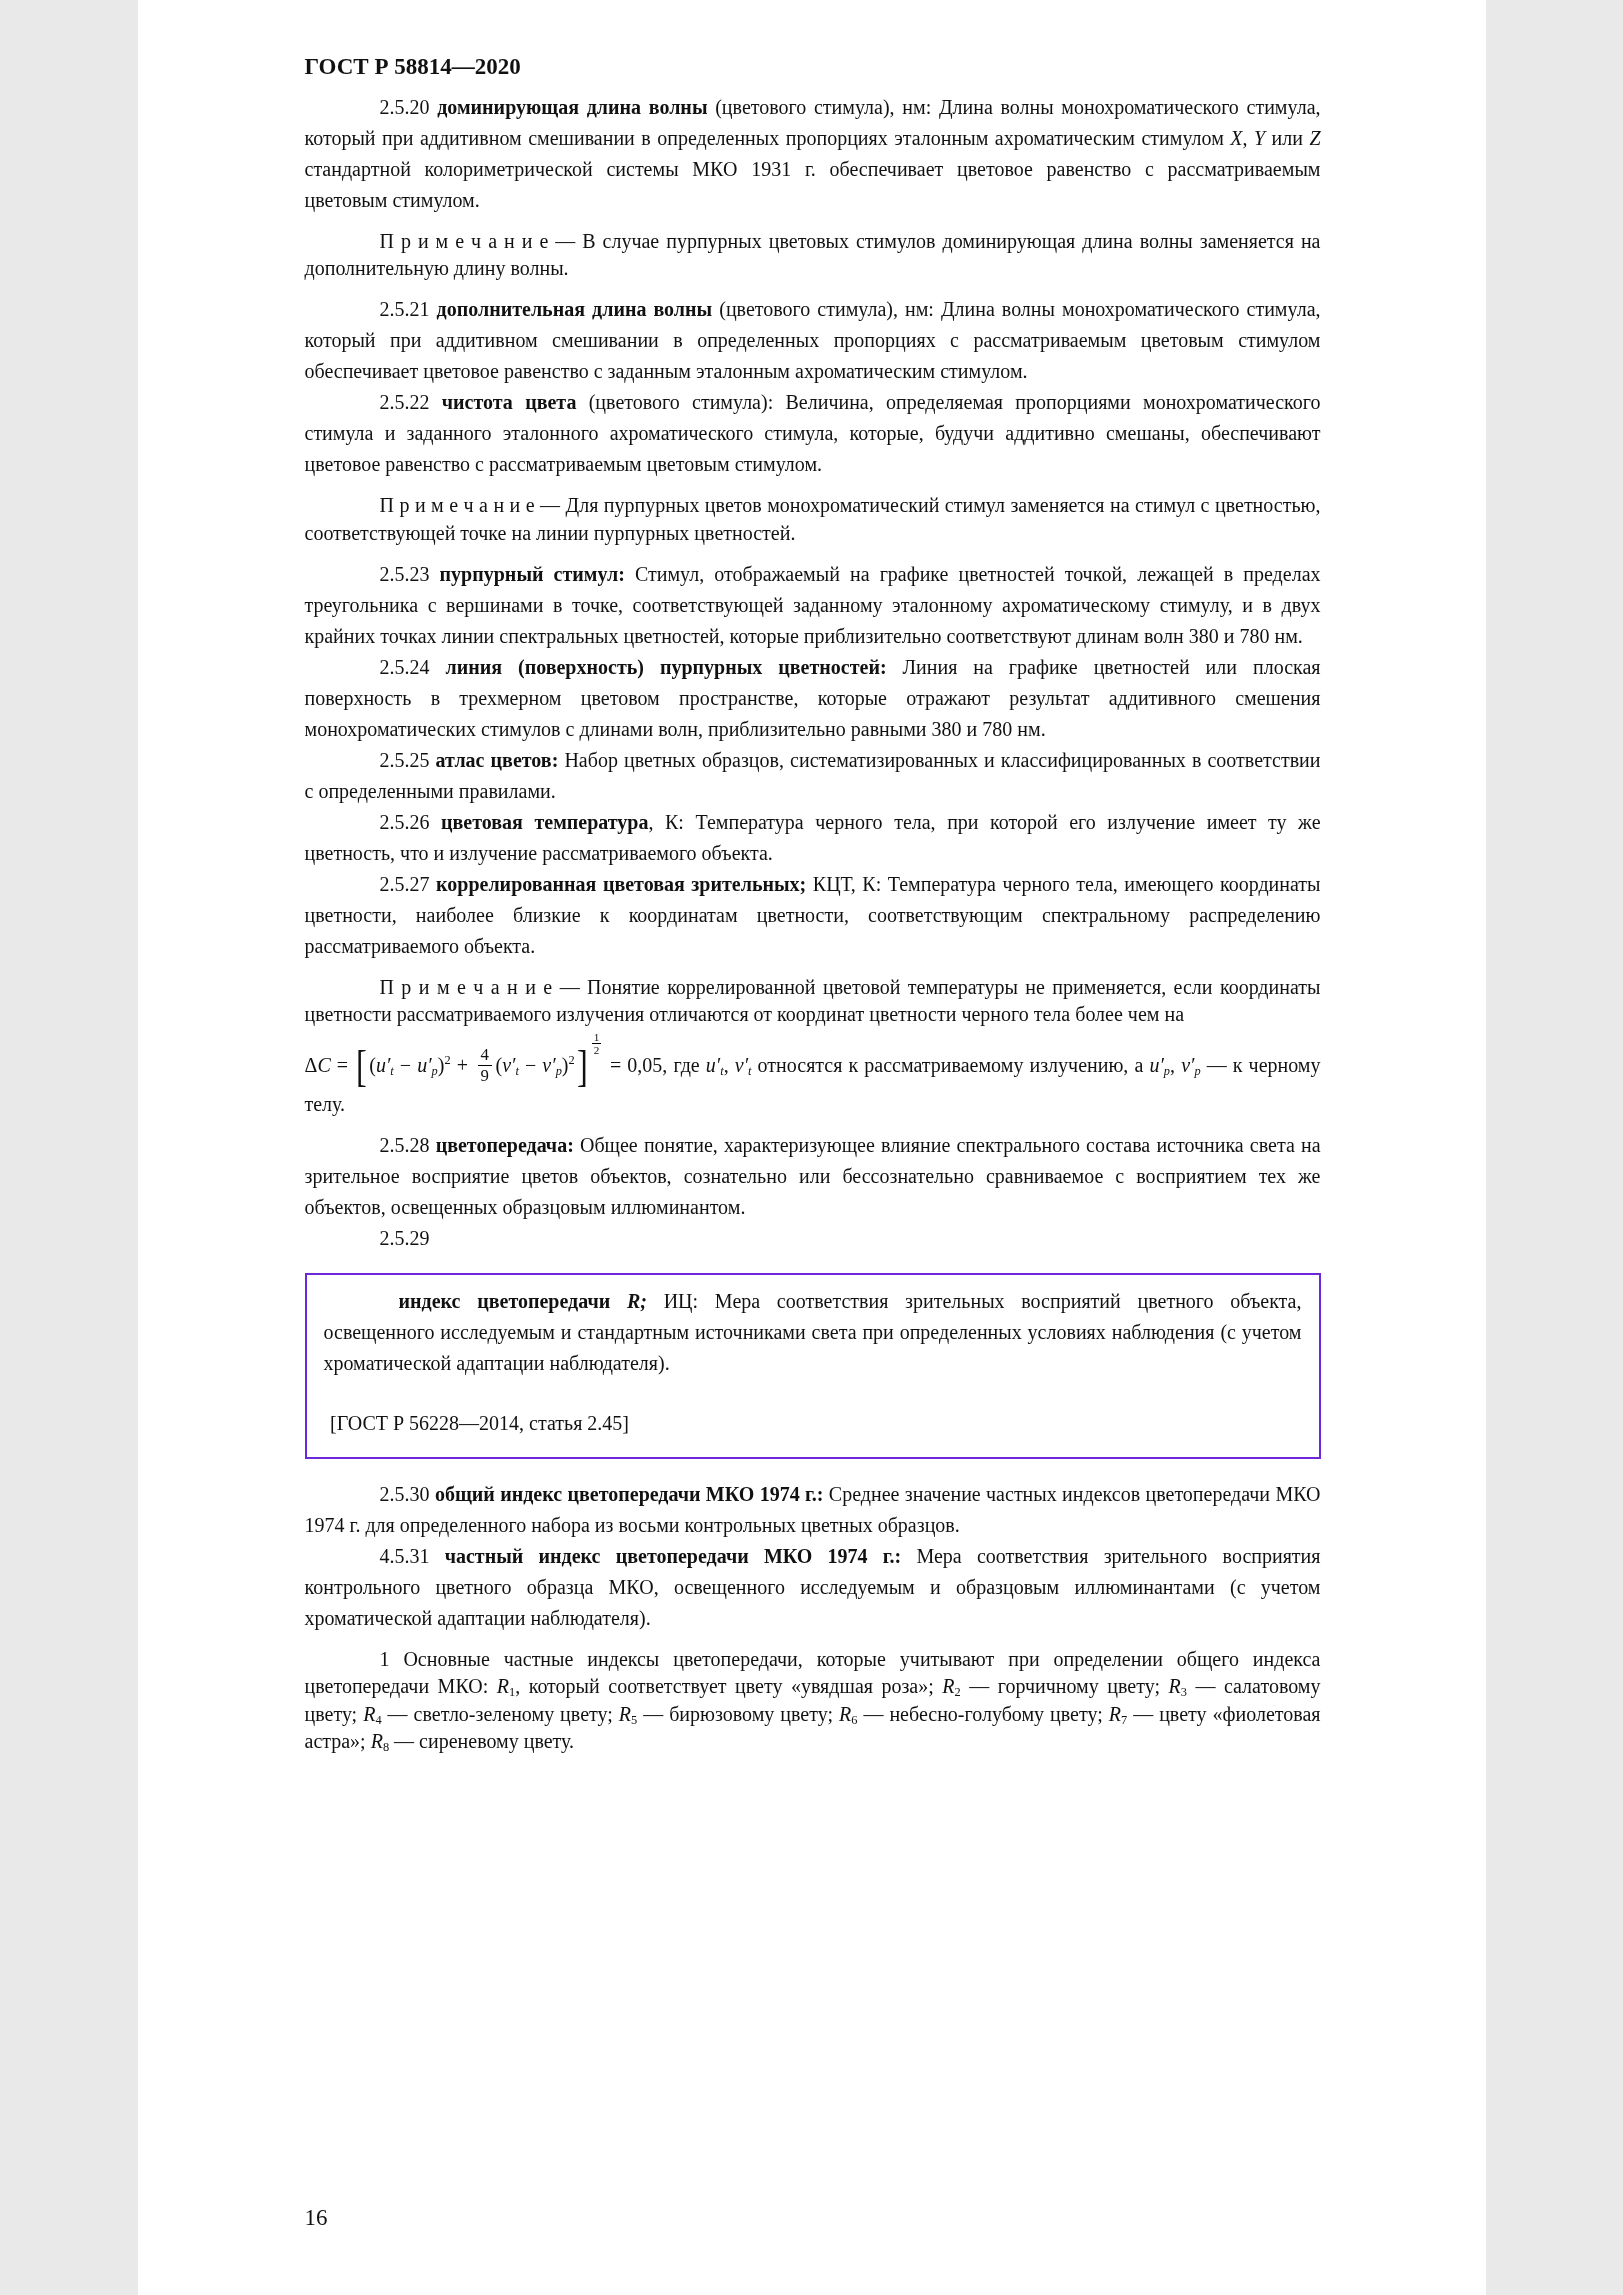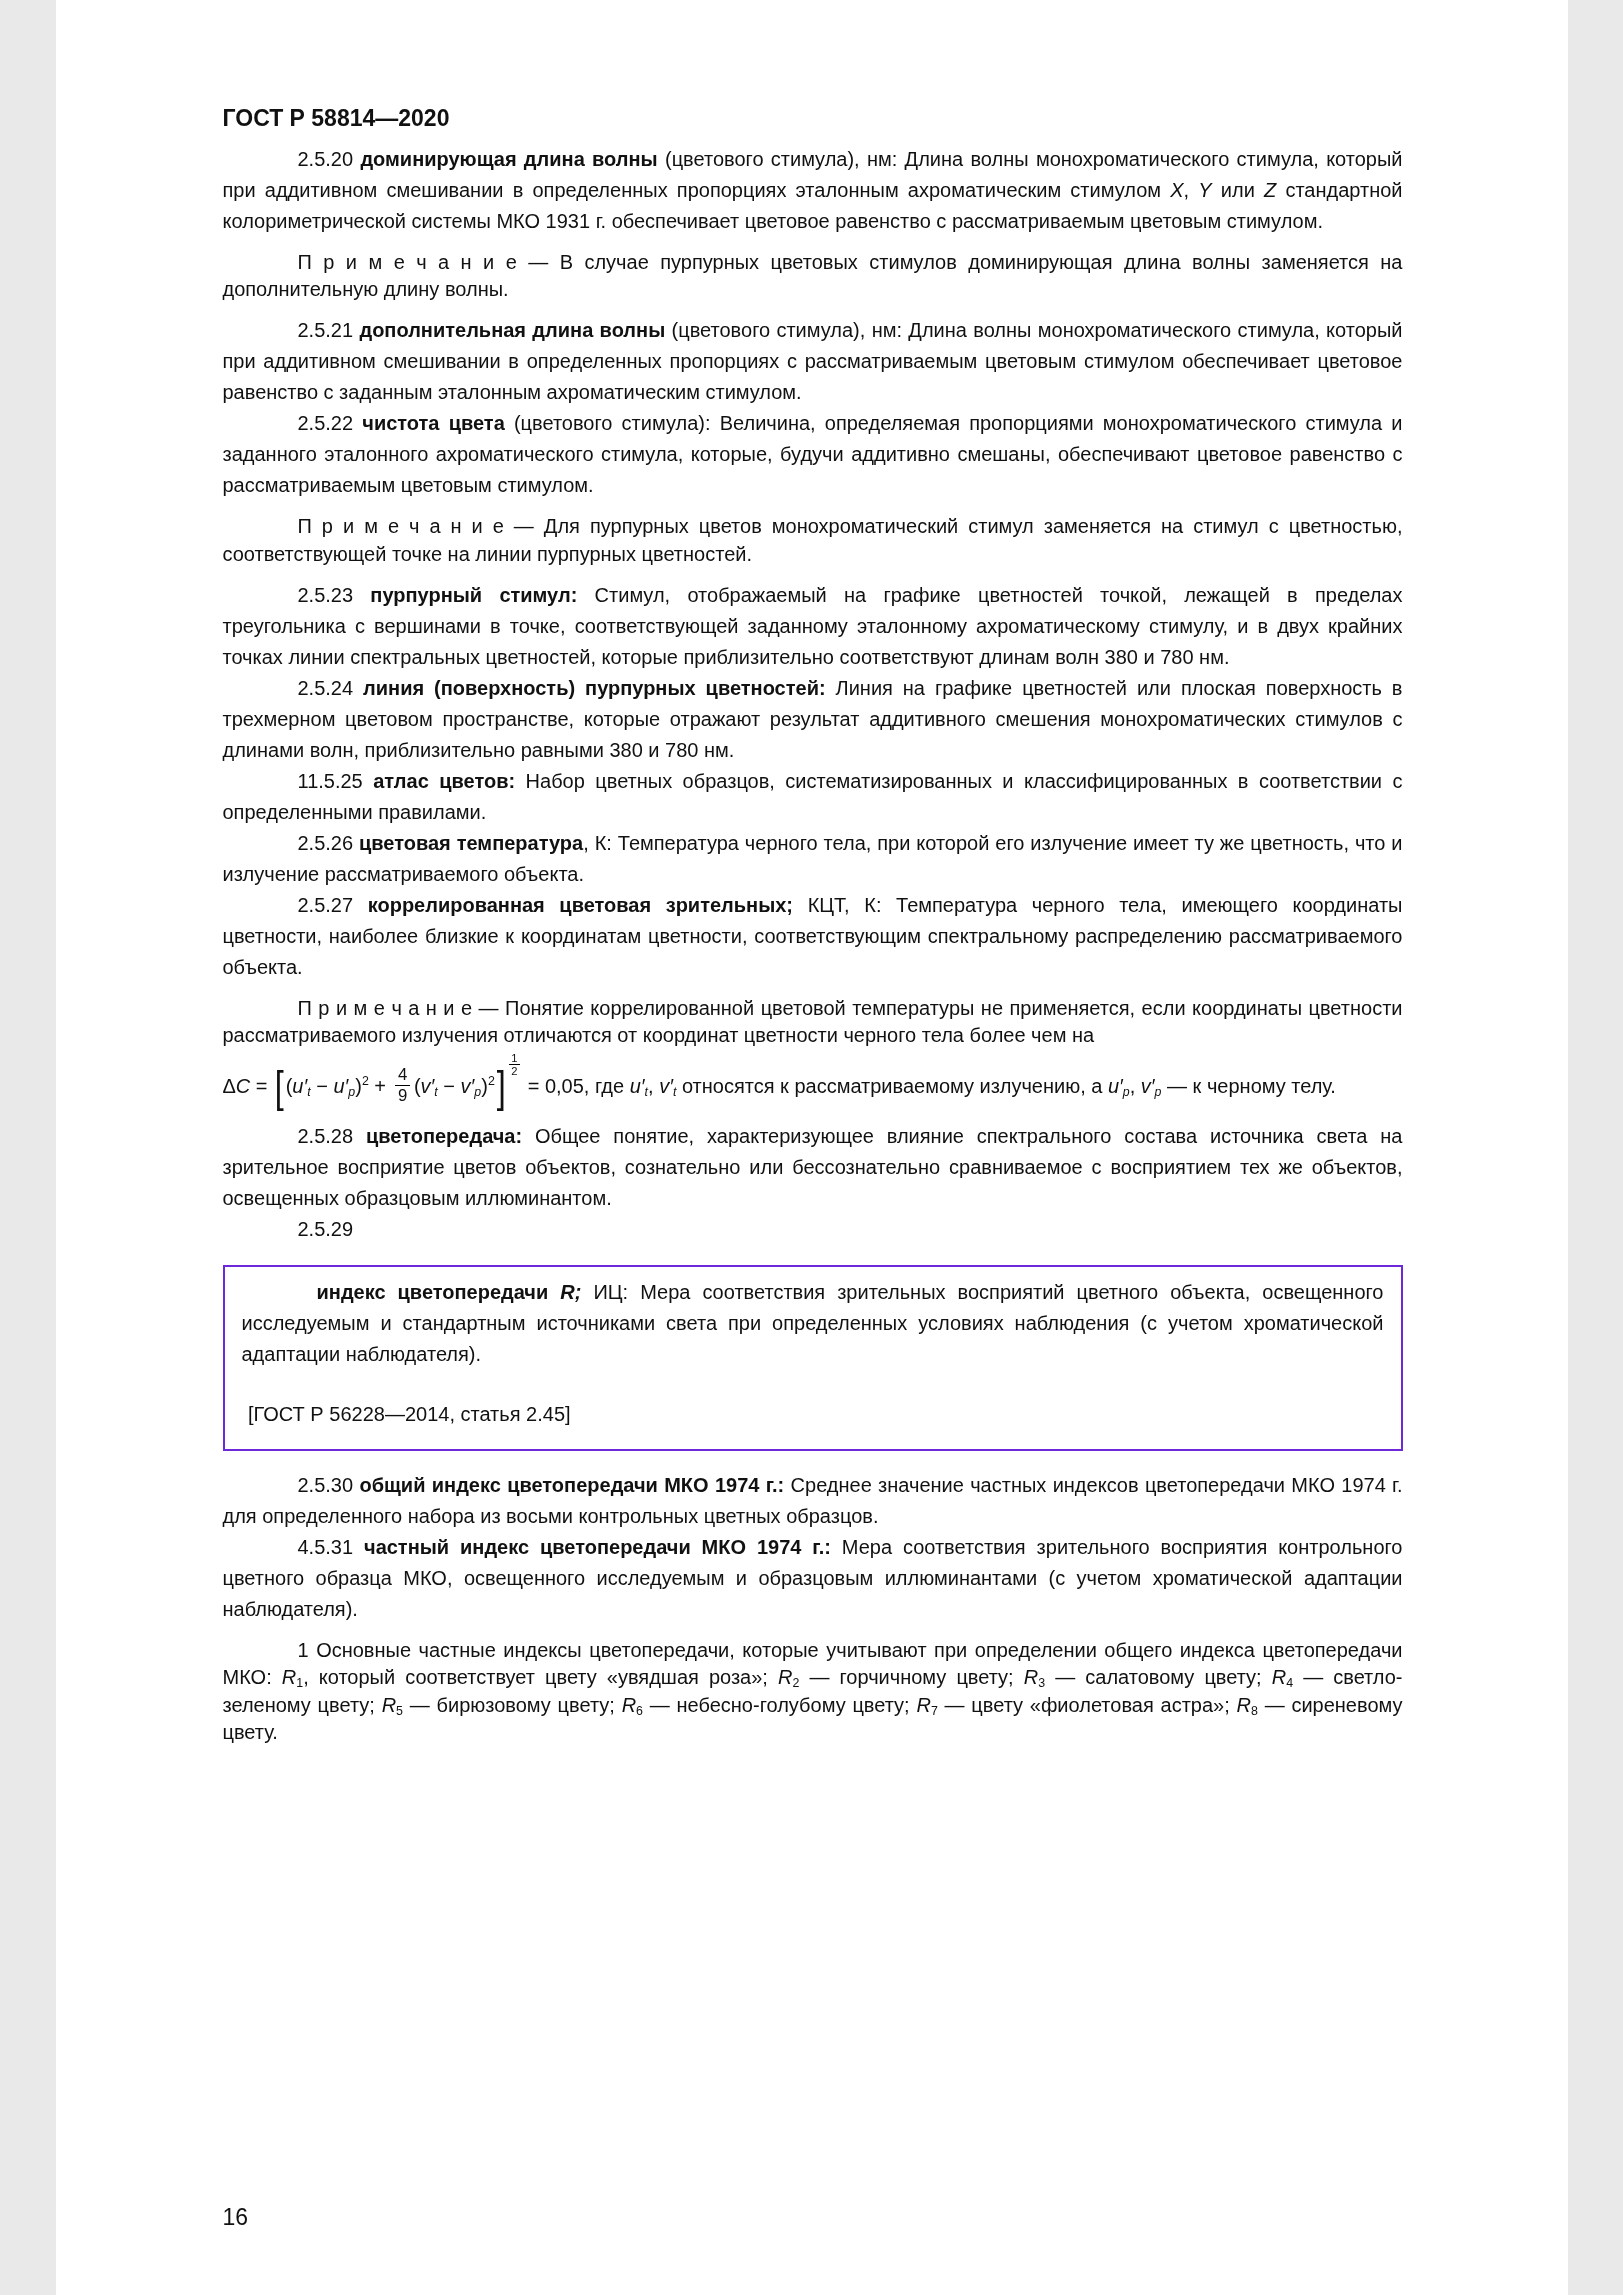--- a/index.html
+++ b/index.html
@@ -1,20 +1,20 @@
 <!DOCTYPE html>
 <html lang="ru" style="font-size:10.5px"><head>
 <meta charset="utf-8">
 <style>
   *{box-sizing:border-box}
   html,body{margin:0;padding:0;background:#e9e9e9}
   .page{
-    width:1512px;height:2295px;margin:0 auto;background:#ffffff;position:relative;
-    padding:105px 165px 0 167px;color:#111;overflow:hidden;
-    font-family:Liberation Sans, sans-serif;
+    width:1348px;height:2295px;margin:0 auto;background:#ffffff;position:relative;
+    padding:54px 165px 0 167px;color:#111;overflow:hidden;
+    font-family:Liberation Serif, serif;
   }
   .header{font-size:23px;font-weight:bold;margin:0 0 11.8px}
   .content p{margin:0;font-size:20px;line-height:31px;text-align:justify;text-indent:75px}
   .content p.note{font-size:20px;line-height:27.5px;margin:11.8px 0}
   .content p.formula-line{font-size:20px;line-height:29px;text-indent:0;margin:5.2px 0 10.5px}
   .run-n{}
   .run-b{font-weight:bold}
   .run-i{font-style:italic}
   .run-bi{font-weight:bold;font-style:italic}
   sub.run-sub{font-size:0.62em;line-height:0;vertical-align:-0.28em}
@@ -40,21 +40,21 @@
 <div class="page">
   <div class="header">ГОСТ Р 58814—2020</div>
   <div class="content">
       <p class="body-para"><span class="run-n">2.5.20 </span><span class="run-b">доминирующая длина волны</span><span class="run-n"> (цветового стимула), нм: Длина волны монохроматического стимула, который при аддитивном смешивании в определенных пропорциях эталонным ахроматическим стимулом </span><span class="run-i">X</span><span class="run-n">, </span><span class="run-i">Y</span><span class="run-n"> или </span><span class="run-i">Z</span><span class="run-n"> стандартной колориметрической системы МКО 1931 г. обеспечивает цветовое равенство с рассматриваемым цветовым стимулом.</span></p>
       <p class="note"><span class="run-n">П р и м е ч а н и е — В случае пурпурных цветовых стимулов доминирующая длина волны заменяется на дополнительную длину волны.</span></p>
       <p class="body-para"><span class="run-n">2.5.21 </span><span class="run-b">дополнительная длина волны</span><span class="run-n"> (цветового стимула), нм: Длина волны монохроматического стимула, который при аддитивном смешивании в определенных пропорциях с рассматриваемым цветовым стимулом обеспечивает цветовое равенство с заданным эталонным ахроматическим стимулом.</span></p>
       <p class="body-para"><span class="run-n">2.5.22 </span><span class="run-b">чистота цвета</span><span class="run-n"> (цветового стимула): Величина, определяемая пропорциями монохроматического стимула и заданного эталонного ахроматического стимула, которые, будучи аддитивно смешаны, обеспечивают цветовое равенство с рассматриваемым цветовым стимулом.</span></p>
       <p class="note"><span class="run-n">П р и м е ч а н и е — Для пурпурных цветов монохроматический стимул заменяется на стимул с цветностью, соответствующей точке на линии пурпурных цветностей.</span></p>
       <p class="body-para"><span class="run-n">2.5.23 </span><span class="run-b">пурпурный стимул:</span><span class="run-n"> Стимул, отображаемый на графике цветностей точкой, лежащей в пределах треугольника с вершинами в точке, соответствующей заданному эталонному ахроматическому стимулу, и в двух крайних точках линии спектральных цветностей, которые приблизительно соответствуют длинам волн 380 и 780 нм.</span></p>
       <p class="body-para"><span class="run-n">2.5.24 </span><span class="run-b">линия (поверхность) пурпурных цветностей:</span><span class="run-n"> Линия на графике цветностей или плоская поверхность в трехмерном цветовом пространстве, которые отражают результат аддитивного смешения монохроматических стимулов с длинами волн, приблизительно равными 380 и 780 нм.</span></p>
-      <p class="body-para"><span class="run-n">11.5.25 </span><span class="run-b">атлас цветов:</span><span class="run-n"> Набор цветных образцов, систематизированных и классифицированных в соответствии с определенными правилами.</span></p>
+      <p class="body-para"><span class="run-n">2.5.25 </span><span class="run-b">атлас цветов:</span><span class="run-n"> Набор цветных образцов, систематизированных и классифицированных в соответствии с определенными правилами.</span></p>
       <p class="body-para"><span class="run-n">2.5.26 </span><span class="run-b">цветовая температура</span><span class="run-n">, К: Температура черного тела, при которой его излучение имеет ту же цветность, что и излучение рассматриваемого объекта.</span></p>
       <p class="body-para"><span class="run-n">2.5.27 </span><span class="run-b">коррелированная цветовая зрительных;</span><span class="run-n"> КЦТ, К: Температура черного тела, имеющего координаты цветности, наиболее близкие к координатам цветности, соответствующим спектральному распределению рассматриваемого объекта.</span></p>
       <p class="note"><span class="run-n">П р и м е ч а н и е — Понятие коррелированной цветовой температуры не применяется, если координаты цветности рассматриваемого излучения отличаются от координат цветности черного тела более чем на</span></p>
       <p class="formula-line"><span class="run-n">Δ</span><span class="run-i">C</span><span class="run-n"> = </span><span class="bracket">[</span><span class="run-n">(</span><span class="run-i">u′</span><sub class="run-sub">t</sub><span class="run-n"> − </span><span class="run-i">u′</span><sub class="run-sub">p</sub><span class="run-n">)</span><sup class="run-sup">2</sup><span class="run-n"> + </span><span class="frac"><span class="num">4</span><span class="den">9</span></span><span class="run-n">(</span><span class="run-i">v′</span><sub class="run-sub">t</sub><span class="run-n"> − </span><span class="run-i">v′</span><sub class="run-sub">p</sub><span class="run-n">)</span><sup class="run-sup">2</sup><span class="bracket">]</span><span class="exp"><span class="expn">1</span><span class="expd">2</span></span><span class="run-n"> = 0,05, где </span><span class="run-i">u′</span><sub class="run-sub">t</sub><span class="run-n">, </span><span class="run-i">v′</span><sub class="run-sub">t</sub><span class="run-n"> относятся к рассматриваемому излучению, а </span><span class="run-i">u′</span><sub class="run-sub">p</sub><span class="run-n">, </span><span class="run-i">v′</span><sub class="run-sub">p</sub><span class="run-n"> — к черному телу.</span></p>
       <p class="body-para"><span class="run-n">2.5.28 </span><span class="run-b">цветопередача:</span><span class="run-n"> Общее понятие, характеризующее влияние спектрального состава источника света на зрительное восприятие цветов объектов, сознательно или бессознательно сравниваемое с восприятием тех же объектов, освещенных образцовым иллюминантом.</span></p>
       <p class="body-para"><span class="run-n">2.5.29</span></p>
       <div class="box">
         <p class="box-def"><span class="run-b">индекс цветопередачи </span><span class="run-bi">R;</span><span class="run-n"> ИЦ: Мера соответствия зрительных восприятий цветного объекта, освещенного исследуемым и стандартным источниками света при определенных условиях наблюдения (с учетом хроматической адаптации наблюдателя).</span></p>
         <p class="box-cite"><span class="run-n">[ГОСТ Р 56228—2014, статья 2.45]</span></p>
       </div>

